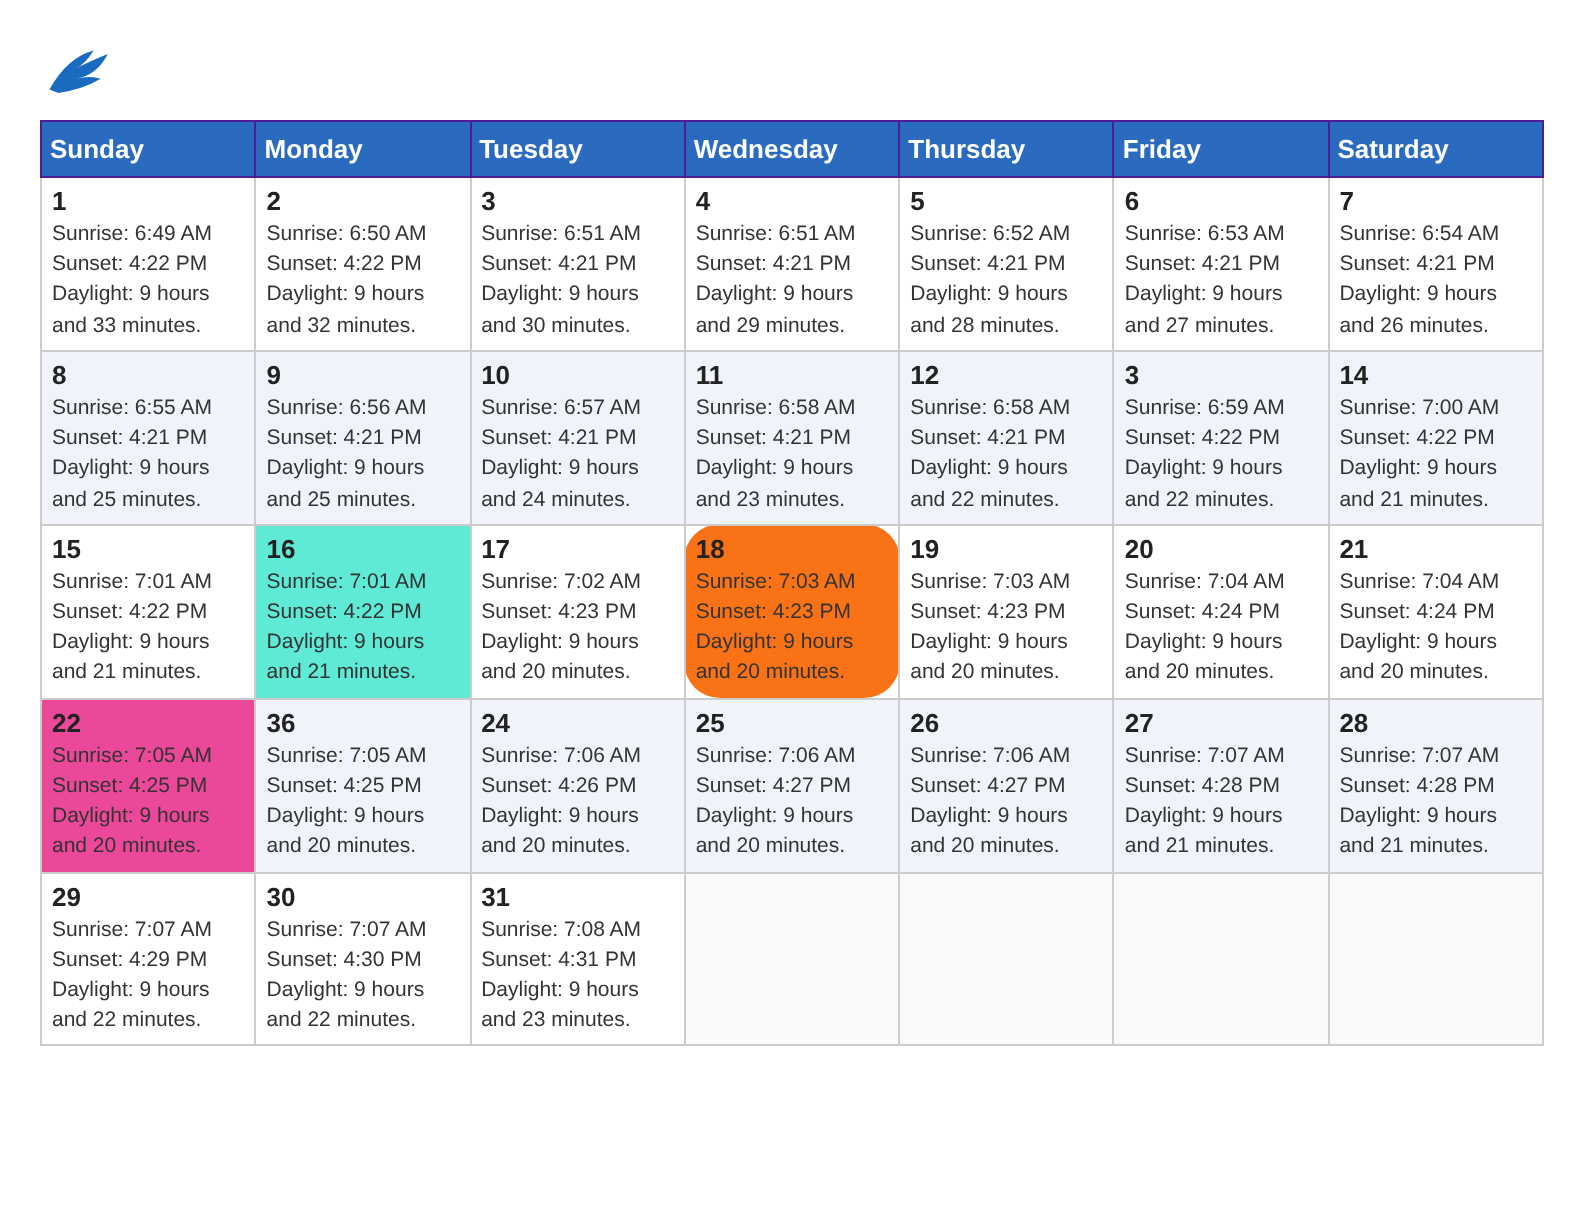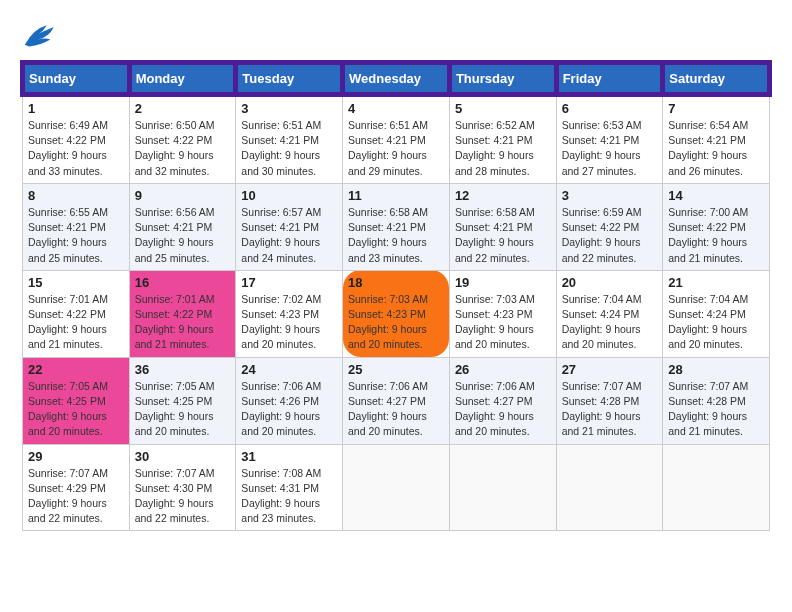--- a/index.html
+++ b/index.html
@@ -51,21 +51,21 @@
       border-collapse: collapse;
       font-size: 11px;
     }
     .calendar th {
       background: #2a6bbf;
       color: #fff;
       padding: 6px 4px;
       text-align: left;
       font-size: 13px;
       font-weight: bold;
-      border: 5px solid #4c1d95;
+      border: 1px solid #4c1d95;
     }
     .calendar td {
       border: 1px solid #ccc;
       vertical-align: top;
       padding: 4px 5px;
       width: 107px;
       min-height: 80px;
       background: #fff;
     }
     .calendar tr:nth-child(even) td {
@@ -176,21 +176,21 @@
         <td style="background: rgb(240, 244, 250);">
           <span class="day-number">14</span>
           <div class="day-info">Sunrise: 7:00 AM<br>Sunset: 4:22 PM<br>Daylight: 9 hours and 21 minutes.</div>
         </td>
       </tr>
       <tr>
         <td style="background: rgb(255, 255, 255);">
           <span class="day-number">15</span>
           <div class="day-info">Sunrise: 7:01 AM<br>Sunset: 4:22 PM<br>Daylight: 9 hours and 21 minutes.</div>
         </td>
-        <td style="background: #ec4899;">
+        <td style="background: #5eead4;">
           <span class="day-number">16</span>
           <div class="day-info">Sunrise: 7:01 AM<br>Sunset: 4:22 PM<br>Daylight: 9 hours and 21 minutes.</div>
         </td>
         <td style="background: rgb(255, 255, 255);">
           <span class="day-number">17</span>
           <div class="day-info">Sunrise: 7:02 AM<br>Sunset: 4:23 PM<br>Daylight: 9 hours and 20 minutes.</div>
         </td>
         <td style="background: #f97316; border-radius: 18px;">
           <span class="day-number">18</span>
           <div class="day-info">Sunrise: 7:03 AM<br>Sunset: 4:23 PM<br>Daylight: 9 hours and 20 minutes.</div>

